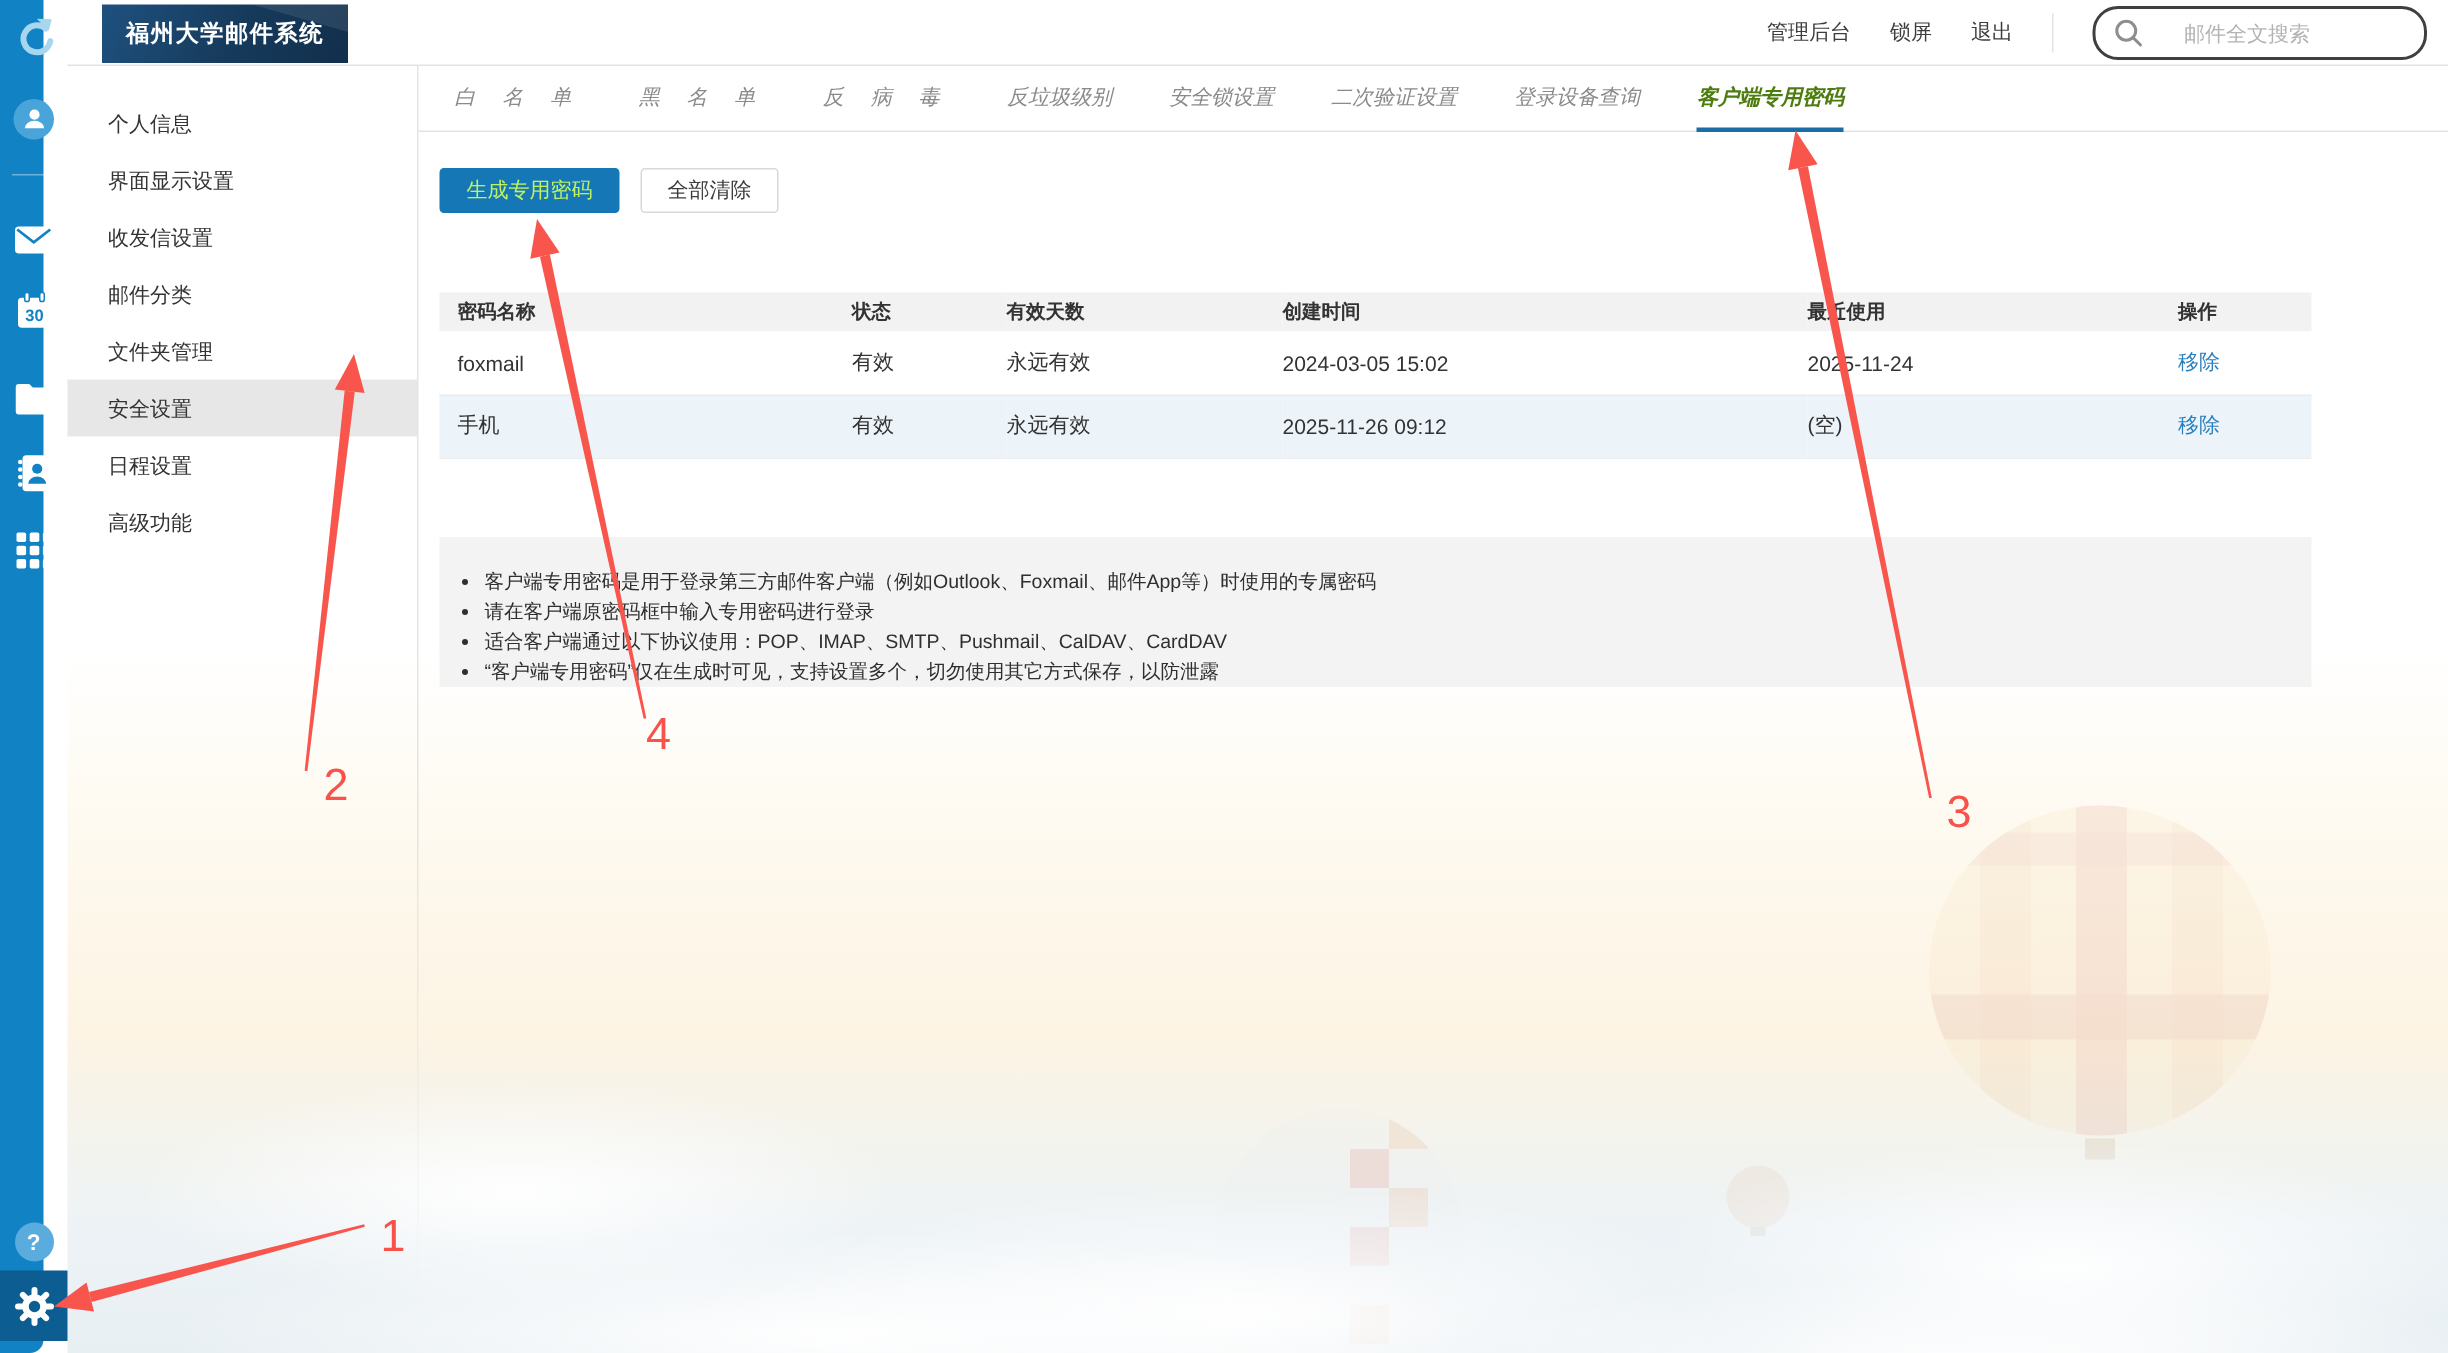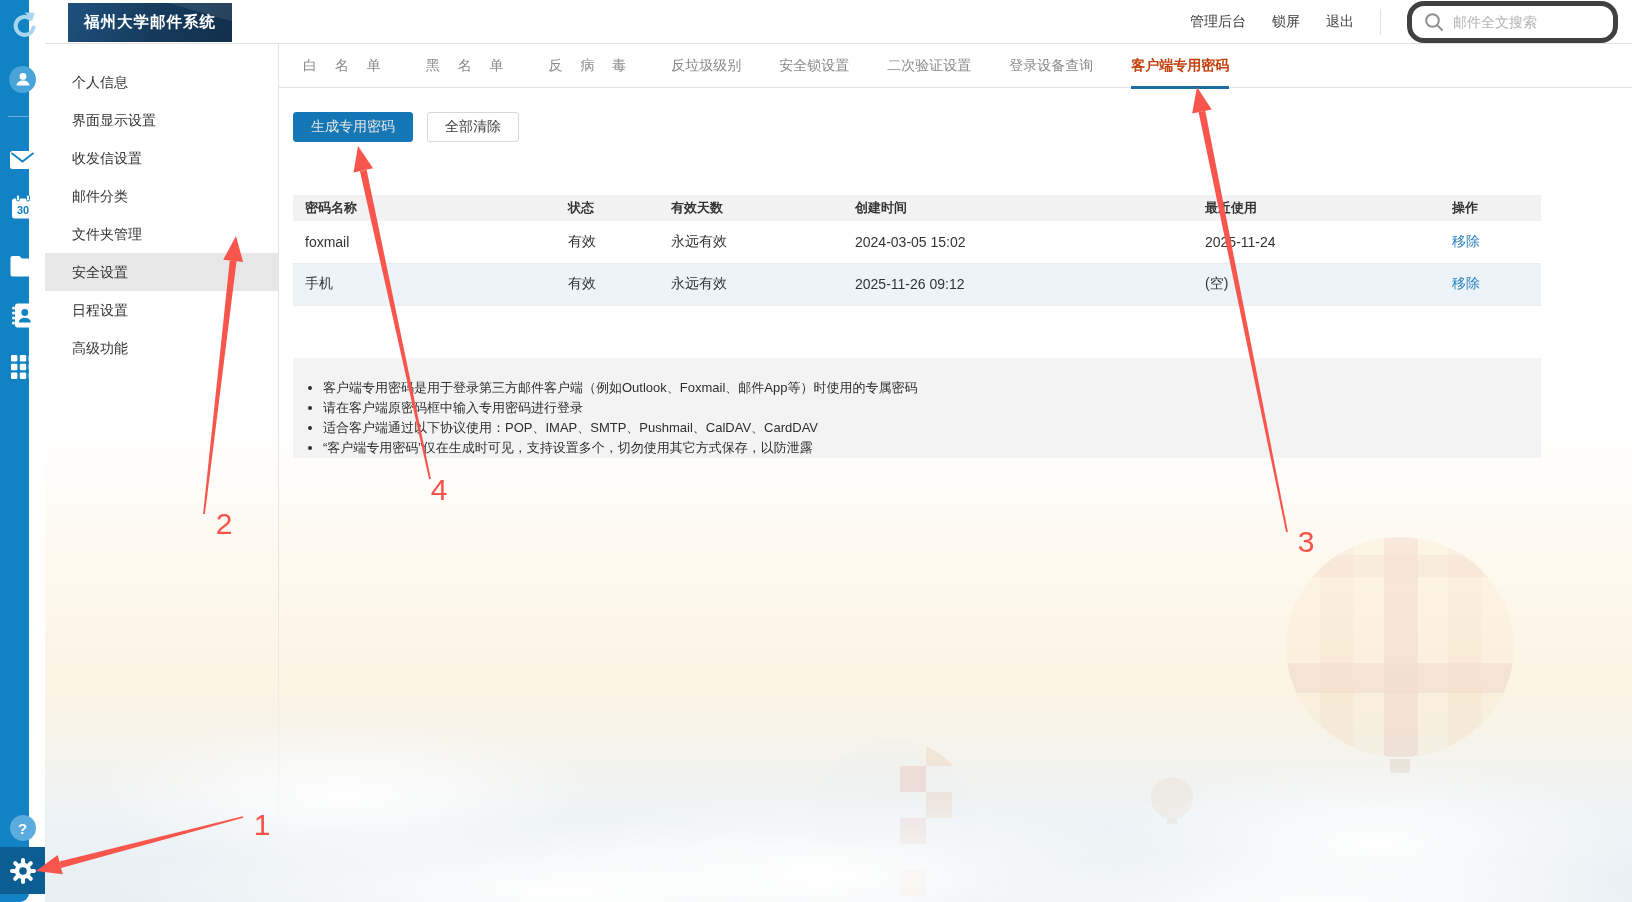--- a/index.html
+++ b/index.html
@@ -29,44 +29,44 @@
     border-bottom:1px solid #e3e3e6; z-index:4; }
   .logo { position:absolute; left:23px; top:3px; width:164px; height:39px; overflow:hidden;
     background:linear-gradient(115deg,#1e517f 0%,#163a5b 55%,#122f4c 100%);
     color:#fff; font-size:15.5px; font-weight:bold; letter-spacing:1px;
     display:flex; align-items:center; justify-content:center; }
   .logo::after { content:""; position:absolute; right:-18px; top:-16px; width:90px; height:26px;
     background:rgba(255,255,255,.09); transform:rotate(16deg); }
   .topbar-right { position:absolute; right:14px; top:0; height:44px; display:flex; align-items:center; gap:26px; }
   .top-link { font-size:14px; color:#3d3d3d; cursor:pointer; white-space:nowrap; }
   .vdiv { width:1px; height:26px; background:#e2e2e2; }
-  .searchbox { display:flex; align-items:center; gap:9px; border:5px solid #404040; border-radius:17px; padding:6px 10px 6px 12px; }
+  .searchbox { display:flex; align-items:center; gap:27px; border:2px solid #404040; border-radius:17px; padding:6px 10px 6px 12px; }
   .searchbox input { border:none; outline:none; font-size:14px; width:150px; color:#333; background:transparent;
     font-family:"Liberation Sans","DejaVu Sans",sans-serif; }
   .searchbox input::placeholder { color:#b3b3b3; }
 
   
   .sidebar { position:absolute; left:45px; top:44px; width:233px; z-index:3; padding-top:19px; }
   .side-item { height:38px; line-height:38px; padding-left:27px; font-size:14px; color:#333; cursor:pointer; }
   .side-item.active { background:#e7e7e7; }
   .side-border { position:absolute; left:278px; top:44px; width:1px; height:830px; z-index:2;
     background:linear-gradient(180deg,#e4e4e4 0%,#e4e4e4 62%,rgba(228,228,228,0) 100%); }
 
   
   .tabbar { position:absolute; left:279px; top:44px; width:1353px; height:44px; background:transparent;
-    border-bottom:1px solid #e3e3e3; display:flex; align-items:flex-start; padding-left:24px; gap:38px; z-index:3; }
+    border-bottom:1px solid #e3e3e3; display:flex; align-items:center; padding-left:24px; gap:38px; z-index:3;font-style:italic; }
   .tab { font-size:14px; color:#8a8a8a; line-height:42px; cursor:pointer; white-space:nowrap; border-bottom:3px solid transparent; }
   .tab.sp { letter-spacing:7px; }
-  .tab.active { color:#c2410c; font-weight:bold; border-bottom-color:#1c6da6; }
+  .tab.active { color:#4d7c0f; font-weight:bold; border-bottom-color:#1c6da6; }
 
   
   .toolbar { position:absolute; left:293px; top:112px; display:flex; gap:14px; z-index:3; }
   .btn { height:30px; font-size:14px; border-radius:3px; cursor:pointer; padding:0 17px;
     font-family:"Liberation Sans","DejaVu Sans",sans-serif; }
-  .btn-primary { background:#1577b5; color:#e5e5e5; border:1px solid #1577b5; }
+  .btn-primary { background:#1577b5; color:#bef264; border:1px solid #1577b5; }
   .btn-secondary { background:#fff; color:#3d3d3d; border:1px solid #d8d8d8; }
 
   
   .pw-table { position:absolute; left:293px; top:175px; width:1248px; border-collapse:collapse; table-layout:fixed; z-index:3; background:transparent;margin-top:20px; }
   .pw-table th { height:26px; background:#f2f2f2; font-size:13px; font-weight:bold; color:#333; text-align:left; }
   .pw-table td { height:42px; font-size:14px; color:#333; border-bottom:1px solid #ececec; background:#fff; }
   .pw-table tr.stripe td { background:#ecf4fa; }
   .pw-table th:first-child, .pw-table td:first-child { padding-left:12px; }
   .remove-link { color:#2a7fbe; cursor:pointer; }
 

